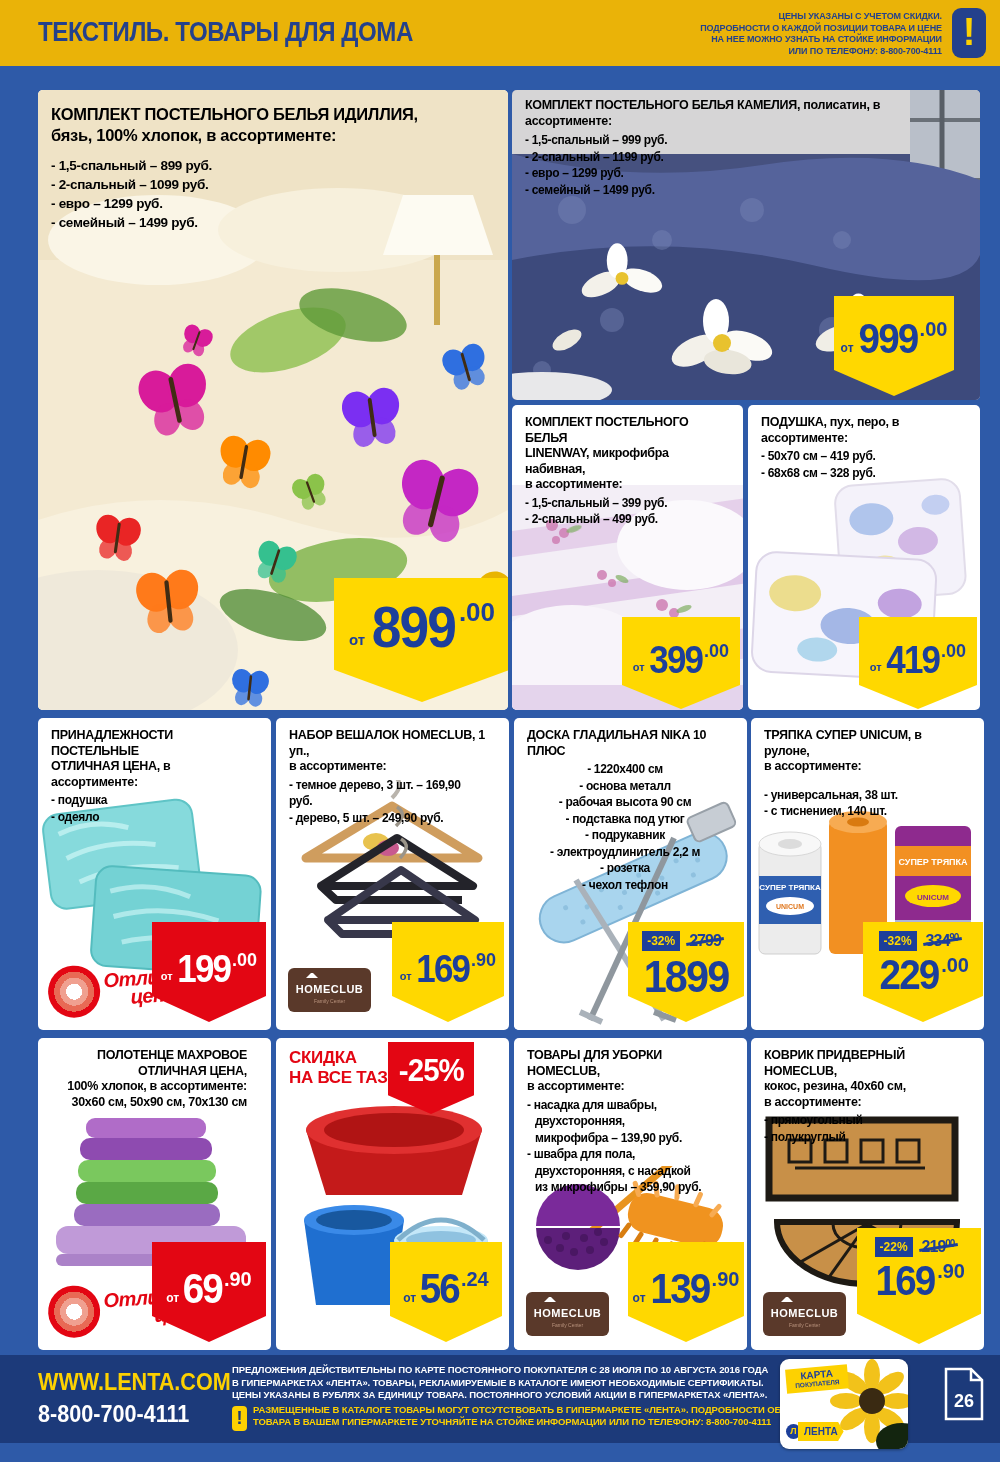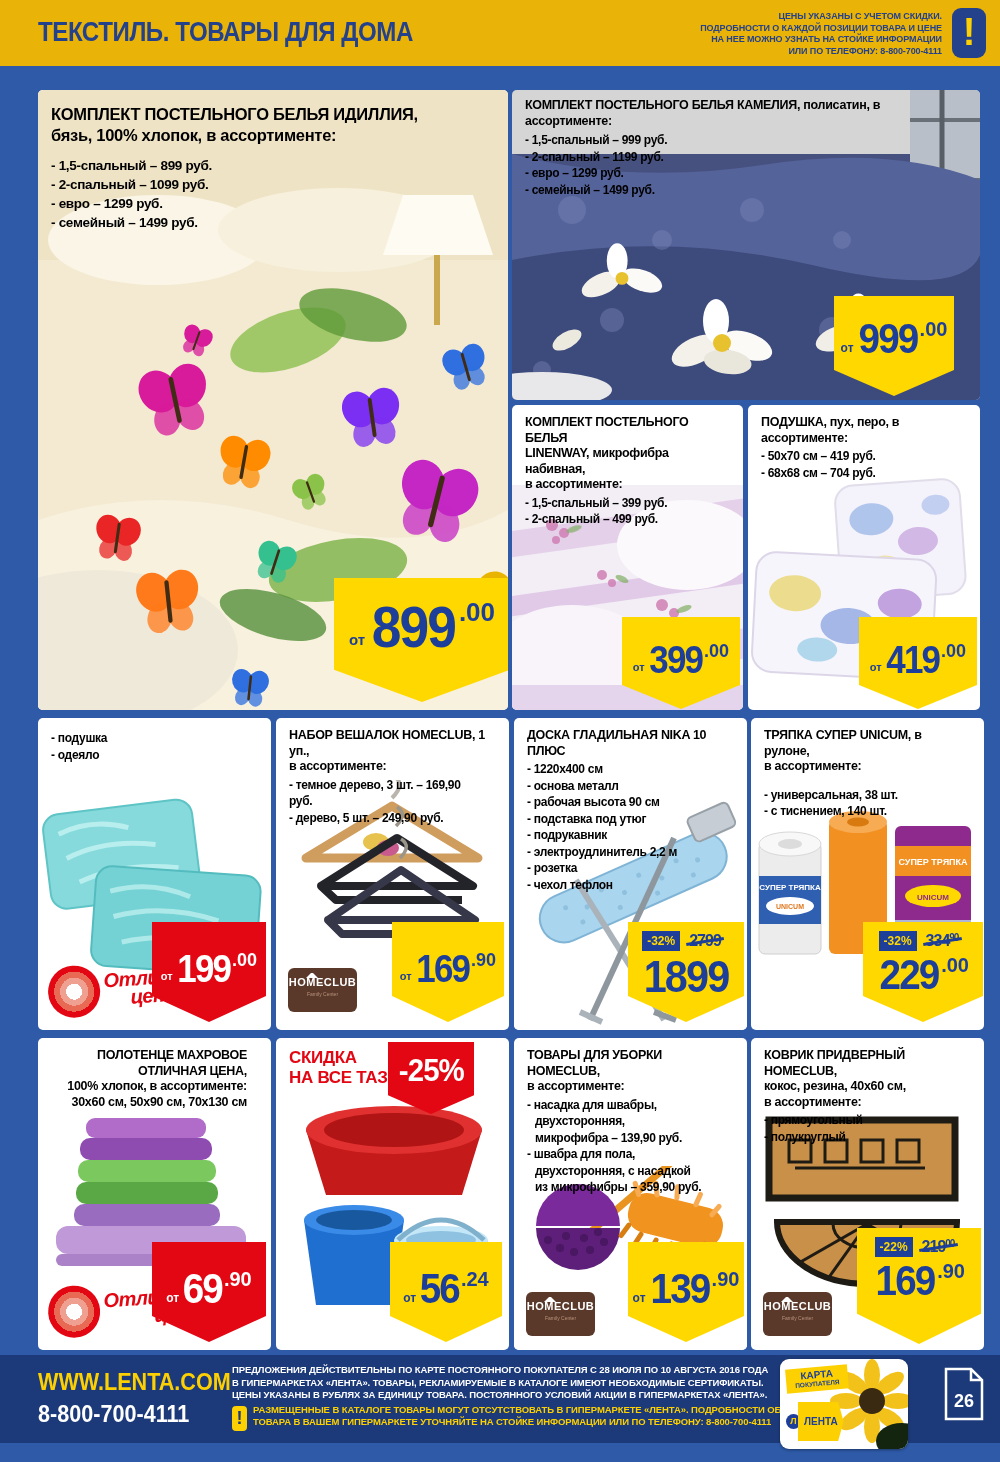--- a/index.html
+++ b/index.html
@@ -44,22 +44,22 @@
   .disc .price-line { margin-top:3px; }
   .drow { display:flex; align-items:center; margin-top:9px; height:20px; }
   .dbadge { background:#1d3f9a; color:#ffd800; font-size:12px; font-weight:bold; padding:3px 5px;
     position:relative; left:-9px; white-space:nowrap; }
   .dold { position:relative; display:flex; align-items:flex-start; font-size:16px; color:#1d3f9a; letter-spacing:-1px; }
   .dold .oldc { font-size:10px; }
   .dold::after { content:""; position:absolute; left:-3px; right:-3px; top:42%; height:2.5px;
     background:#1d3f9a; transform:rotate(-9deg); }
 
   
-  .homeclub { position:absolute; z-index:6; width:69px; height:44px; background:#5a392a; border-radius:6px;
-    color:#fff; text-align:center; padding-top:9px; }
+  .homeclub { position:absolute; z-index:6; width:83px; height:44px; background:#5a392a; border-radius:6px;
+    color:#fff; text-align:center; padding-top:16px; }
   .homeclub .hc-name { font-size:11px; font-weight:bold; letter-spacing:.5px; line-height:11px; }
   .homeclub .hc-tag { font-size:5px; color:#b9937d; margin-top:3px; }
   .hc-roof { position:absolute; left:18px; top:4px; width:12px; height:6px; border-left:5px solid transparent;
     border-right:5px solid transparent; border-bottom:5px solid #fff; }
   .otl { position:absolute; z-index:6; display:flex; align-items:center; transform:rotate(-4deg); }
   .otl-circle { width:52px; height:52px; border-radius:50%;
     background:radial-gradient(circle at 50% 50%, #fff 0 8px, #f0a090 8px 14px, #e86a55 14px 20px, #e30613 20px); }
   .otl-text { color:#e30613; font-weight:bold; font-style:italic; font-size:20px; line-height:18px; margin-left:4px; letter-spacing:-0.5px; }
   .otl-text .l2 { padding-left:26px; }
 
@@ -76,21 +76,21 @@
     font-weight:bold; font-size:18px; text-align:center; line-height:24px; margin:2px 6px 0 0; }
   #footer-warning .wl { color:#fdd101; }
   #loyalty-card { position:absolute; left:780px; top:4px; width:128px; height:90px; background:#fff;
     border-radius:9px; z-index:3; overflow:hidden; box-shadow:0 1px 3px rgba(0,0,0,.4); }
   #loyalty-label { position:absolute; left:6px; top:8px; width:62px; background:#fdd101; color:#1d3f9a;
     font-weight:bold; text-align:center; transform:rotate(-5deg); padding:3px 2px; }
   #loyalty-label .c1 { font-size:10px; line-height:10px; } #loyalty-label .c2 { font-size:6.5px; line-height:8px; }
   #lenta-logo { position:absolute; left:6px; bottom:8px; display:flex; align-items:center; }
   #lenta-logo .dot { width:15px; height:15px; border-radius:50%; background:#1d3f9a; color:#fdd101;
     font-size:9px; font-weight:bold; text-align:center; line-height:15px; }
-  #lenta-logo .pill { background:#fdd101; color:#1d3f9a; font-weight:bold; font-size:10px; padding:14px 6px;
+  #lenta-logo .pill { background:#fdd101; color:#1d3f9a; font-weight:bold; font-size:10px; padding:4px 6px;
     margin-left:-3px; clip-path:polygon(0 0,88% 0,100% 50%,88% 100%,0 100%); }
   #page-num { position:absolute; right:16px; top:12px; width:40px; height:54px; z-index:3; }
 
   svg text { font-family:"Liberation Sans","DejaVu Sans",sans-serif; }
 </style>
 </head>
 <body>
 
 <div id="page">
 
@@ -294,21 +294,21 @@
         <ellipse cx="70" cy="185" rx="20" ry="12" fill="#9fd0e8" opacity=".8"></ellipse>
         <ellipse cx="140" cy="185" rx="18" ry="11" fill="#c8b2e8" opacity=".8"></ellipse>
       </g>
     </svg>
     <div class="ptext">
       <div class="ptitle">
         <div>ПОДУШКА, пух, перо, в ассортименте:</div>
       </div>
       <div class="plist" style="margin-top:2px;">
         <div>- 50х70 см – 419 руб.</div>
-        <div>- 68х68 см – 704 руб.</div>
+        <div>- 68х68 см – 328 руб.</div>
       </div>
     </div>
     <div class="tag yellow t36" style="left:111px; top:212px; width:118px; height:92px;">
       <div class="price-line">
         <span class="ot">от</span>
         <span class="tnum">419</span>
         <span class="tcents">.00</span>
       </div>
     </div>
   </div>
@@ -319,20 +319,24 @@
       <g transform="rotate(-7 90 80)">
         <rect x="10" y="20" width="150" height="95" rx="16" fill="#86dadc" stroke="#5fc4c6" stroke-width="2"></rect>
         <path d="M25,40 Q60,28 95,42 M30,65 Q70,50 120,62 M40,90 Q85,75 140,88" stroke="#c4f2f2" stroke-width="5" fill="none" opacity=".8"></path>
       </g>
       <g transform="rotate(4 140 140)">
         <rect x="55" y="85" width="165" height="100" rx="16" fill="#74d2d4" stroke="#54bcbe" stroke-width="2"></rect>
         <path d="M70,110 Q110,96 150,110 M75,135 Q125,118 180,132 M85,160 Q135,145 195,158" stroke="#bdefef" stroke-width="5" fill="none" opacity=".8"></path>
       </g>
     </svg>
     <div class="ptext">
+      <div class="ptitle">
+        <div>ПРИНАДЛЕЖНОСТИ ПОСТЕЛЬНЫЕ</div>
+        <div>ОТЛИЧНАЯ ЦЕНА, в ассортименте:</div>
+      </div>
       <div class="plist" style="margin-top:2px;">
         <div>- подушка</div>
         <div>- одеяло</div>
       </div>
     </div>
     <div class="otl" style="left:10px; bottom:16px;">
       <div class="otl-circle"></div>
       <div class="otl-text">
         <div>Отличная</div>
         <div class="l2">цена!</div>
@@ -406,21 +410,21 @@
       </g>
       <line x1="62" y1="110" x2="150" y2="250" stroke="#aab2ba" stroke-width="6"></line>
       <line x1="160" y1="68" x2="76" y2="250" stroke="#8f979e" stroke-width="6"></line>
       <line x1="140" y1="242" x2="162" y2="250" stroke="#8f979e" stroke-width="6"></line>
       <line x1="66" y1="242" x2="88" y2="252" stroke="#aab2ba" stroke-width="6"></line>
     </svg>
     <div class="ptext">
       <div class="ptitle">
         <div>ДОСКА ГЛАДИЛЬНАЯ NIKA 10 ПЛЮС</div>
       </div>
-      <div class="plist" style="margin-top:2px;">
+      <div class="plist" style="margin-top:2px;text-align:center;">
         <div>- 1220х400 см</div>
         <div>- основа металл</div>
         <div>- рабочая высота 90 см</div>
         <div>- подставка под утюг</div>
         <div>- подрукавник</div>
         <div>- электроудлинитель 2,2 м</div>
         <div>- розетка</div>
         <div>- чехол тефлон</div>
       </div>
     </div>

